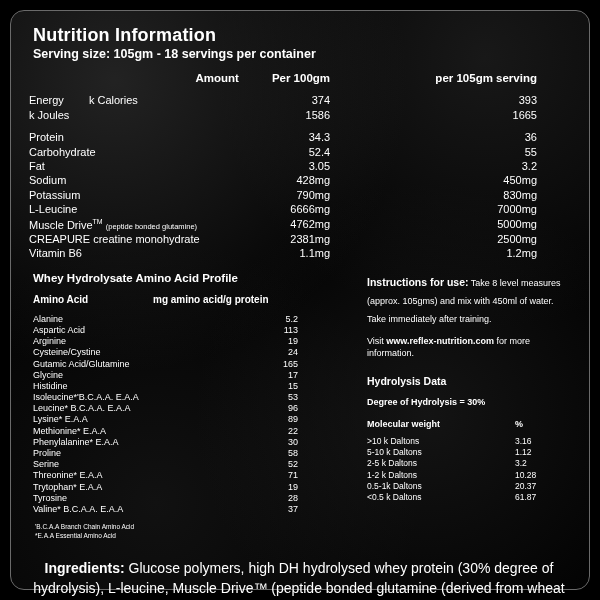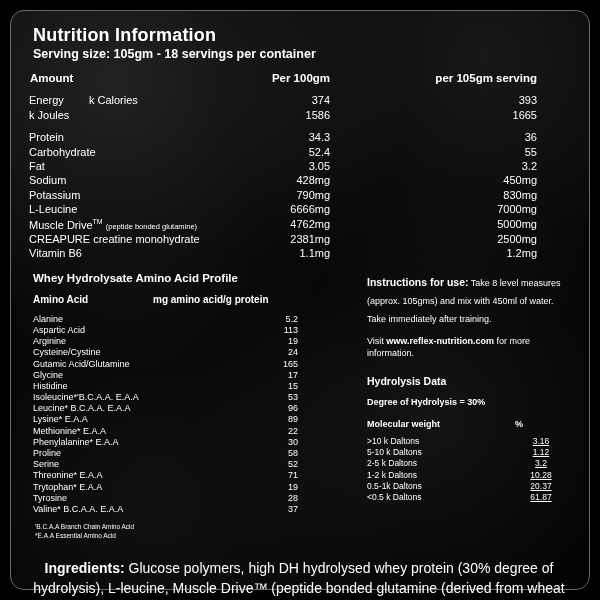--- a/index.html
+++ b/index.html
@@ -45,21 +45,21 @@
 
   
   table.nutri {
     width: 100%;
     border-collapse: collapse;
     font-size: 11px;
   }
   table.nutri th {
     font-size: 11.5px;
     font-weight: bold;
-    text-align: left;
+    text-align: right;
     padding-bottom: 9px;
   }
   table.nutri th.c2, table.nutri td.c2 { text-align: right; padding-right: 72px;}
   table.nutri th.c3, table.nutri td.c3 { text-align: right; padding-right: 34px;}
   table.nutri td {
     padding: 1.2px 0;
     font-size: 11px;
     white-space: nowrap;
   }
   td.c1 { padding-left: 4px; }
@@ -131,21 +131,21 @@
     font-weight: bold;
     margin-bottom: 6px;
   }
   .mw-head .m1 { width: 148px; }
   table.mw {
     border-collapse: collapse;
     font-size: 8.5px;
     width: 200px;
   }
   table.mw td { padding: 0.6px 0; }
-  table.mw td.val { text-align: center; width: 52px; text-decoration: underline; }
+  table.mw td.val { text-align: left; width: 52px; }
 
   .ingredients {
     margin-top: 19px;
     padding: 0 6px 0 4px;
     font-size: 14px;
     line-height: 1.42;
     text-align: center;
   }
   .ing-label { font-weight: bold; }
 </style>

